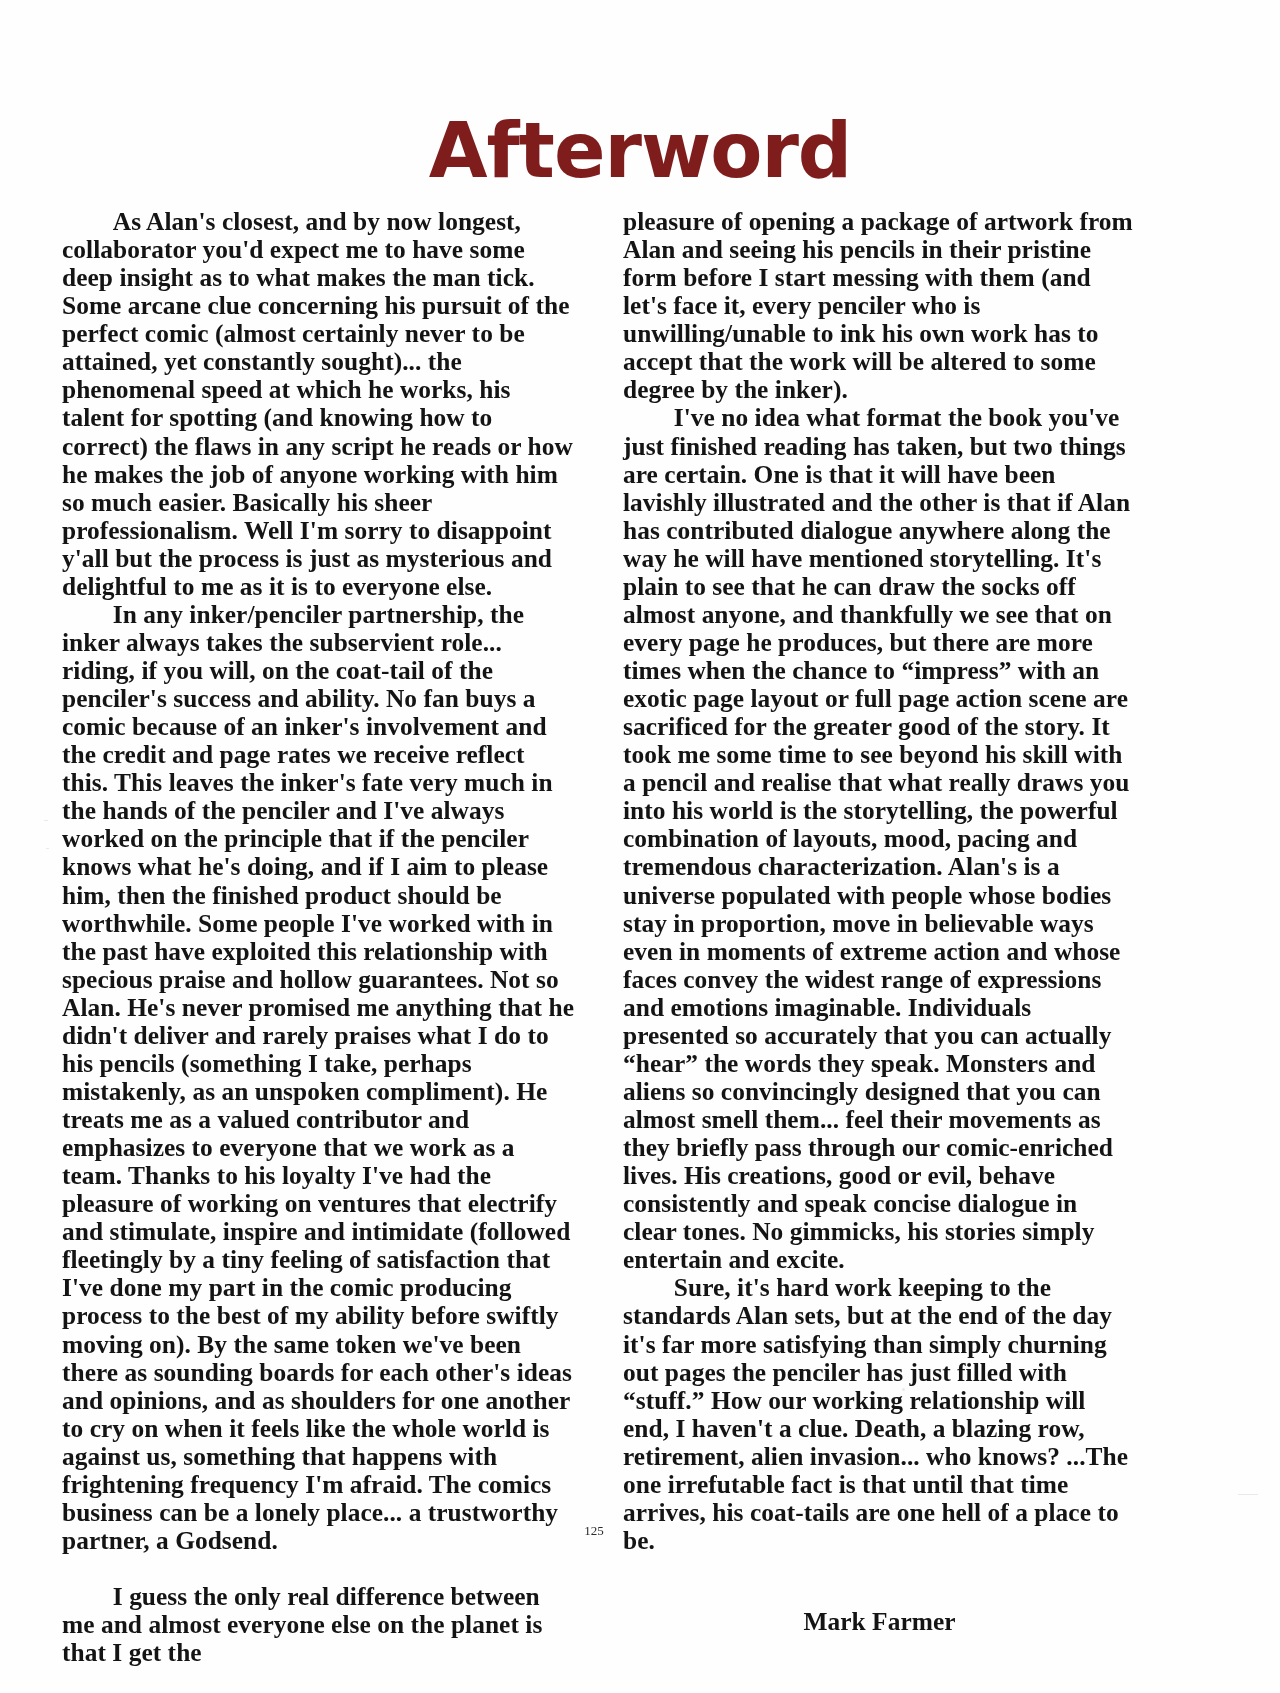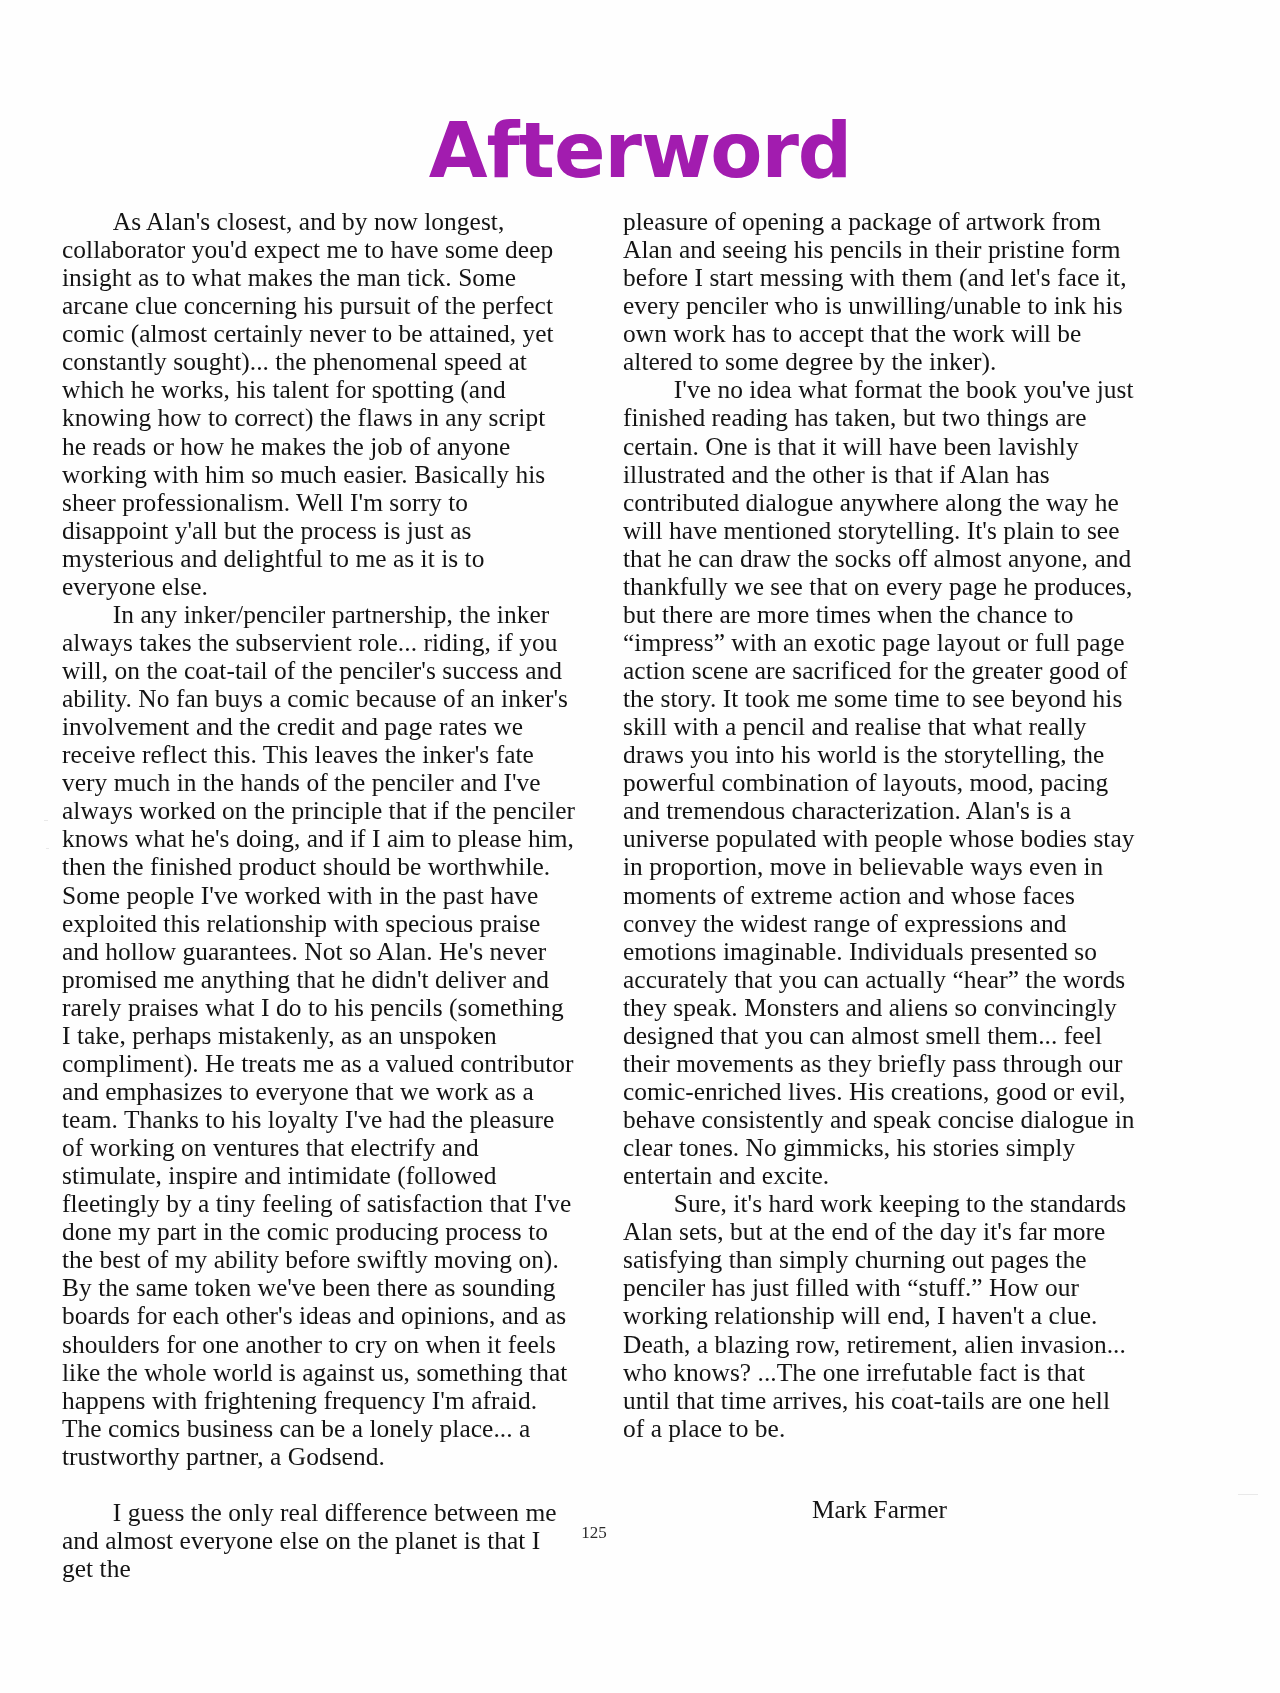--- a/index.html
+++ b/index.html
@@ -27,21 +27,21 @@
   .page-heading {
     position: absolute;
     top: 62px;
     left: 0;
     width: 1280px;
     text-align: center;
     font-family: "DejaVu Sans", "Liberation Sans", sans-serif;
     font-weight: bold;
     font-size: 76px;
     letter-spacing: -1px;
-    color: #a21caf;
+    color: #7f1d1d;
     line-height: 1;
   }
 
   
   .columns {
     position: absolute;
     top: 207px;
     left: 62px;
     width: 1075px;
     height: 1270px;
@@ -50,20 +50,21 @@
     gap: 48px;
   }
 
   .column {
     width: 513px;
     font-size: 25.4px;
     line-height: 1.105;
     text-align: left;
     color: #141414;
     letter-spacing: 0.05px;
+    font-weight: bold;
   }
 
   .column p {
     margin: 0;
     text-indent: 2.0em;
     hyphens: none;
   }
 
   .column p.no-indent {
     text-indent: 0;
@@ -84,21 +85,21 @@
     display: block;
   }
 
   
   .folio {
     position: absolute;
     top: 1523px;
     left: 0;
     width: 1188px;
     text-align: center;
-    font-size: 17px;
+    font-size: 13px;
     color: #2b2b2b;
     font-family: "Liberation Serif", "DejaVu Serif", serif;
   }
 
   
   .scan-mark {
     position: absolute;
     background: #e9e9e9;
   }
   .scan-mark.left-tick  { left: 44px;  top: 820px;  width: 4px; height: 1px; }

